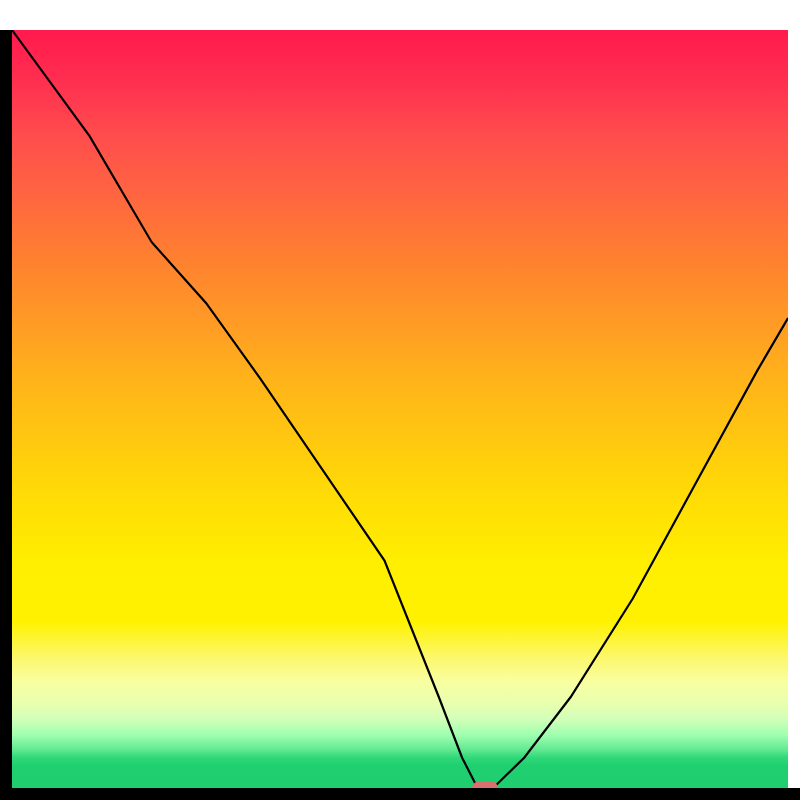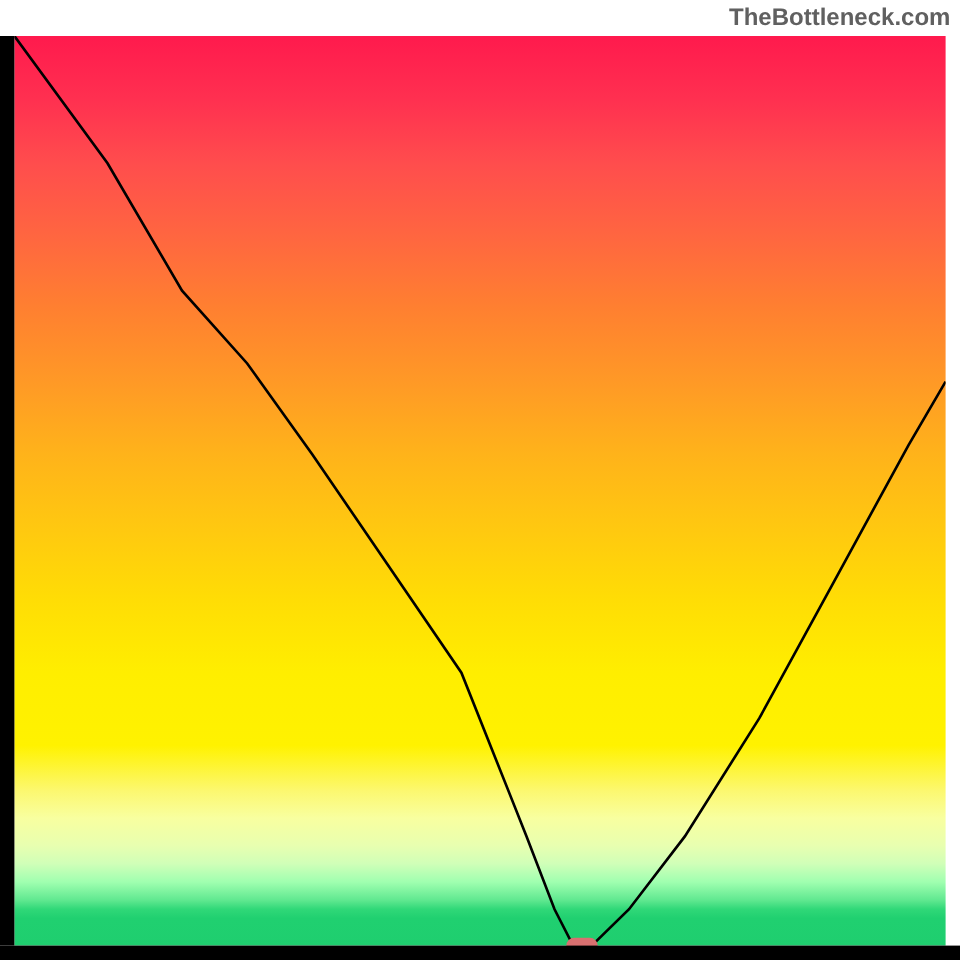--- a/index.html
+++ b/index.html
@@ -84,21 +84,20 @@
     top: 788px;
     width: 800px;
     height: 12px;
     background: #000;
   }
 </style>
 </head>
 <body>
 
 <div class="container">
-  <div class="watermark">TheBottleneck.com</div>
 
   <div class="plot-area">
     <svg class="curve" viewBox="0 0 776 758" preserveAspectRatio="none">
       <path id="curve-path" fill="none" stroke="#000" stroke-width="2.2" d="M0.0 0.0 L77.6 106.1 L139.7 212.2 L194.0 272.9 L248.3 348.7 L310.4 439.6 L372.5 530.6 L426.8 667.0 L450.1 727.7 L465.6 758.0 L481.1 758.0 L512.2 727.7 L558.7 667.0 L620.8 568.5 L682.9 454.8 L745.0 341.1 L776.0 288.0"></path>
     </svg>
     <div class="marker" id="marker" style="left: 473.36px; top: 758px; background: rgb(216, 112, 112);"></div>
   </div>
 
   <div class="frame-left"></div>
   <div class="frame-bottom"></div>

